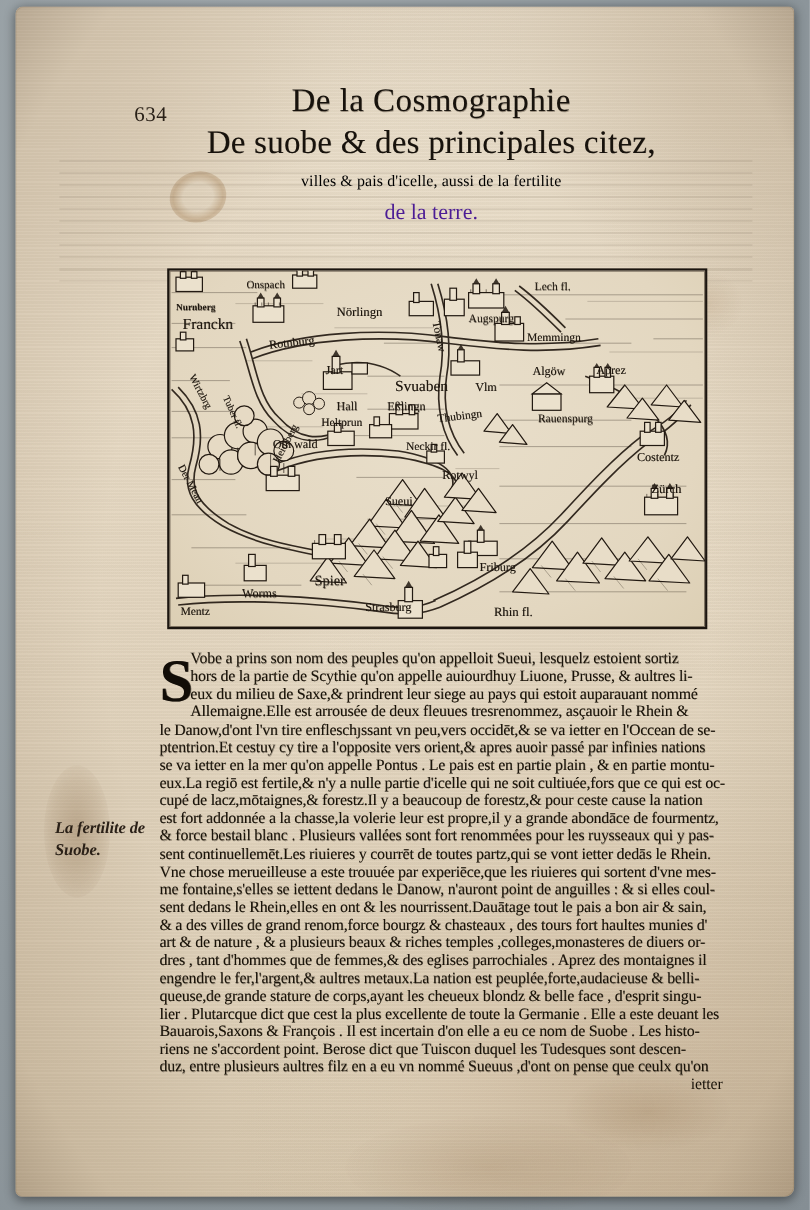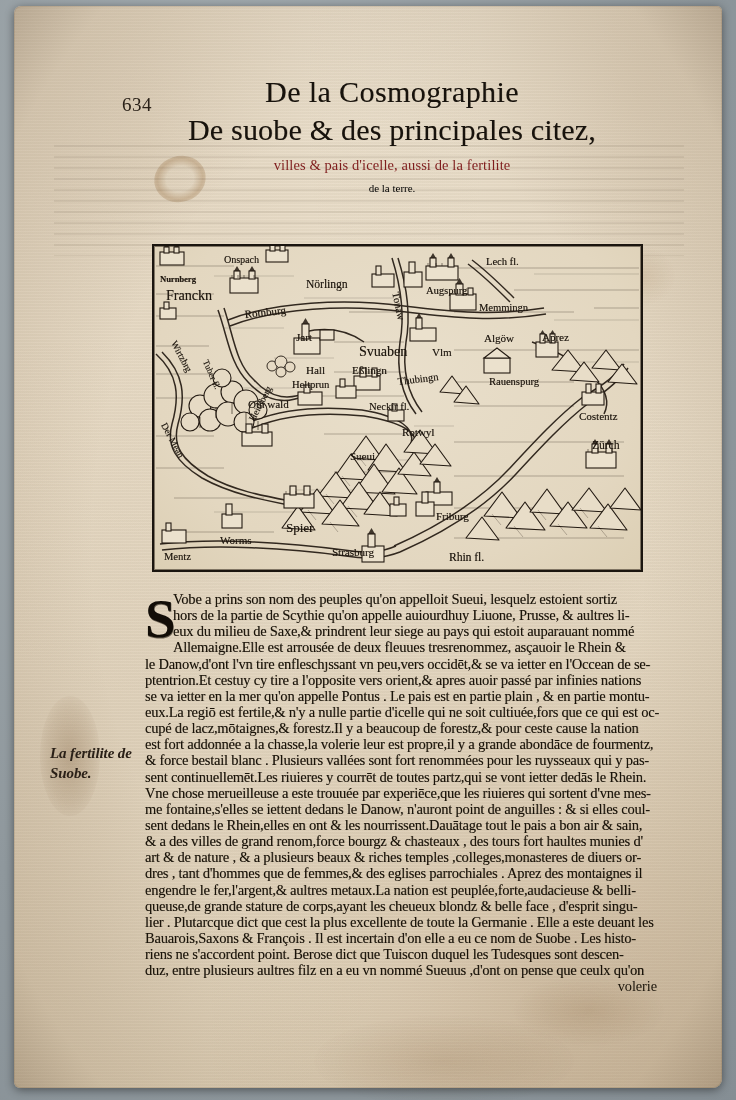--- a/index.html
+++ b/index.html
@@ -73,24 +73,24 @@
     font-size:30px;color:#17120c;letter-spacing:.4px;
     margin-left:48px;line-height:1.08;
     text-shadow:.4px .4px 0 rgba(40,28,16,.35);
   }
   .title2{
     font-size:30px;color:#17120c;letter-spacing:.2px;
     margin-left:48px;line-height:1.18;margin-top:4px;
     text-shadow:.4px .4px 0 rgba(40,28,16,.35);
   }
   .subtitle1{
-    font-size:14.5px;color:#7f1d1d;margin-left:48px;margin-top:9px;letter-spacing:.1px;
+    font-size:14.5px;color:#000000;margin-left:48px;margin-top:9px;letter-spacing:.1px;
   }
   .subtitle2{
-    font-size:11px;color:#000000;margin-left:48px;margin-top:8px;
+    font-size:20px;color:#4c1d95;margin-left:48px;margin-top:8px;
   }
 
   
   .map{
     position:absolute;left:138px;top:228px;width:487px;height:324px;
     border:2.5px solid #1b150f;
     background:
       radial-gradient(ellipse at 50% 40%, #e9dfcb 0%, #e3d7c0 70%, #dccfb4 100%);
     overflow:hidden;
     box-shadow:0 0 0 1px rgba(35,25,15,.5) inset;
@@ -471,17 +471,17 @@
         <div class="bline">art &amp; de nature , &amp; a plusieurs beaux &amp; riches temples ,colleges,monasteres de diuers or-</div>
         <div class="bline">dres , tant d'hommes que de femmes,&amp; des eglises parrochiales . Aprez des montaignes il</div>
         <div class="bline">engendre le fer,l'argent,&amp; aultres metaux.La nation est peuplée,forte,audacieuse &amp; belli-</div>
         <div class="bline">queuse,de grande stature de corps,ayant les cheueux blondz &amp; belle face , d'esprit singu-</div>
         <div class="bline">lier . Plutarcque dict que cest la plus excellente de toute la Germanie . Elle a este deuant les</div>
         <div class="bline">Bauarois,Saxons &amp; François . Il est incertain d'on elle a eu ce nom de Suobe . Les histo-</div>
         <div class="bline">riens ne s'accordent point. Berose dict que Tuiscon duquel les Tudesques sont descen-</div>
         <div class="bline">duz, entre plusieurs aultres filz en a eu vn nommé Sueuus ,d'ont on pense que ceulx qu'on</div>
       </div>
     <div class="catchrow">
-      <span class="catchword">volerie</span>
+      <span class="catchword">ietter</span>
     </div>
   </div>
 
 </div>
 
 </body></html>

